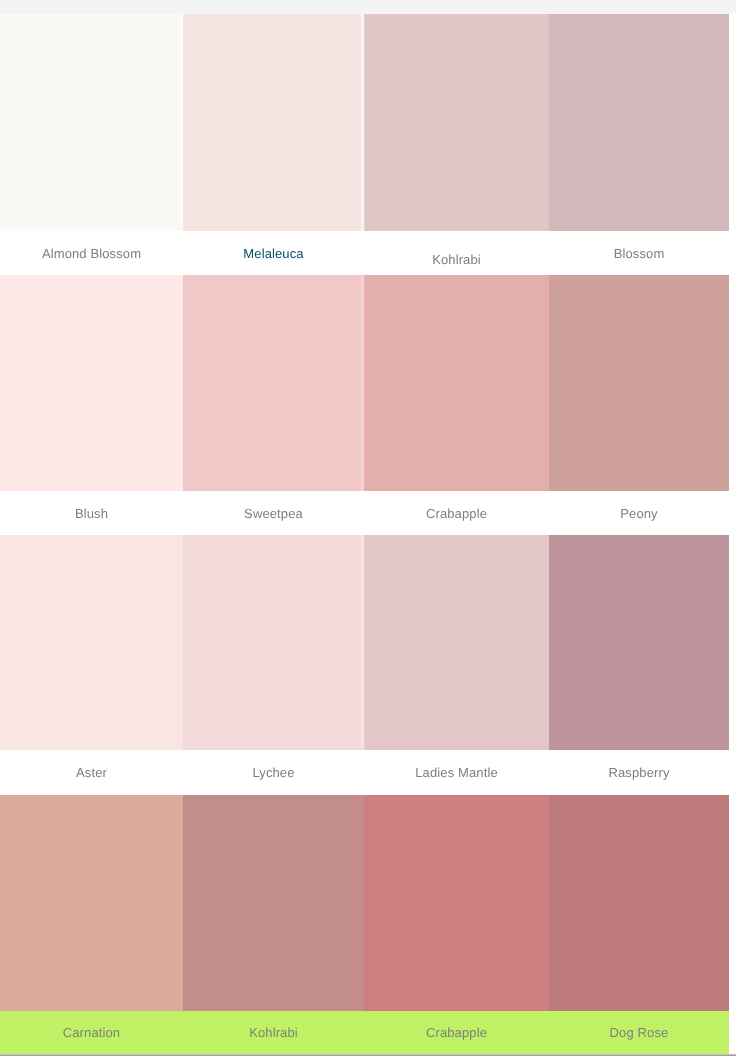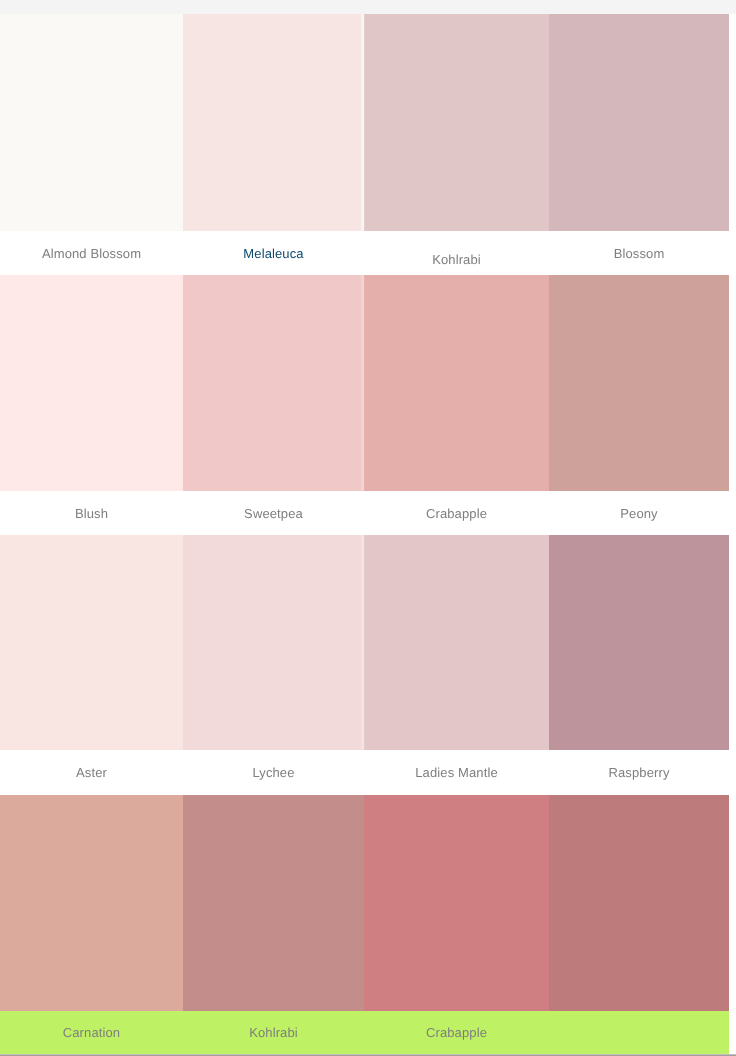--- a/index.html
+++ b/index.html
@@ -147,19 +147,20 @@
         <div class="swatch col-1" style="background:#DCAA9C"></div>
         <div class="swatch col-2" style="background:#C38D8C"></div>
         <div class="swatch col-3" style="background:#CF7E81"></div>
         <div class="swatch col-4" style="background:#BE7B7C"></div>
         <div class="seam"></div>
       </div>
       <div class="labels" style="background: #bef264;">
         <div class="label col-1" style="color: rgb(126, 126, 126);">Carnation</div>
         <div class="label col-2" style="color: rgb(126, 126, 126);">Kohlrabi</div>
         <div class="label col-3" style="color: rgb(126, 126, 126);">Crabapple</div>
+        <div class="label col-4" style="color: rgb(126, 126, 126);">Dog Rose</div>
       </div>
     </div>
 
   </div>
 
   <div class="bottomrule"></div>
 </div>
 
 </body></html>

